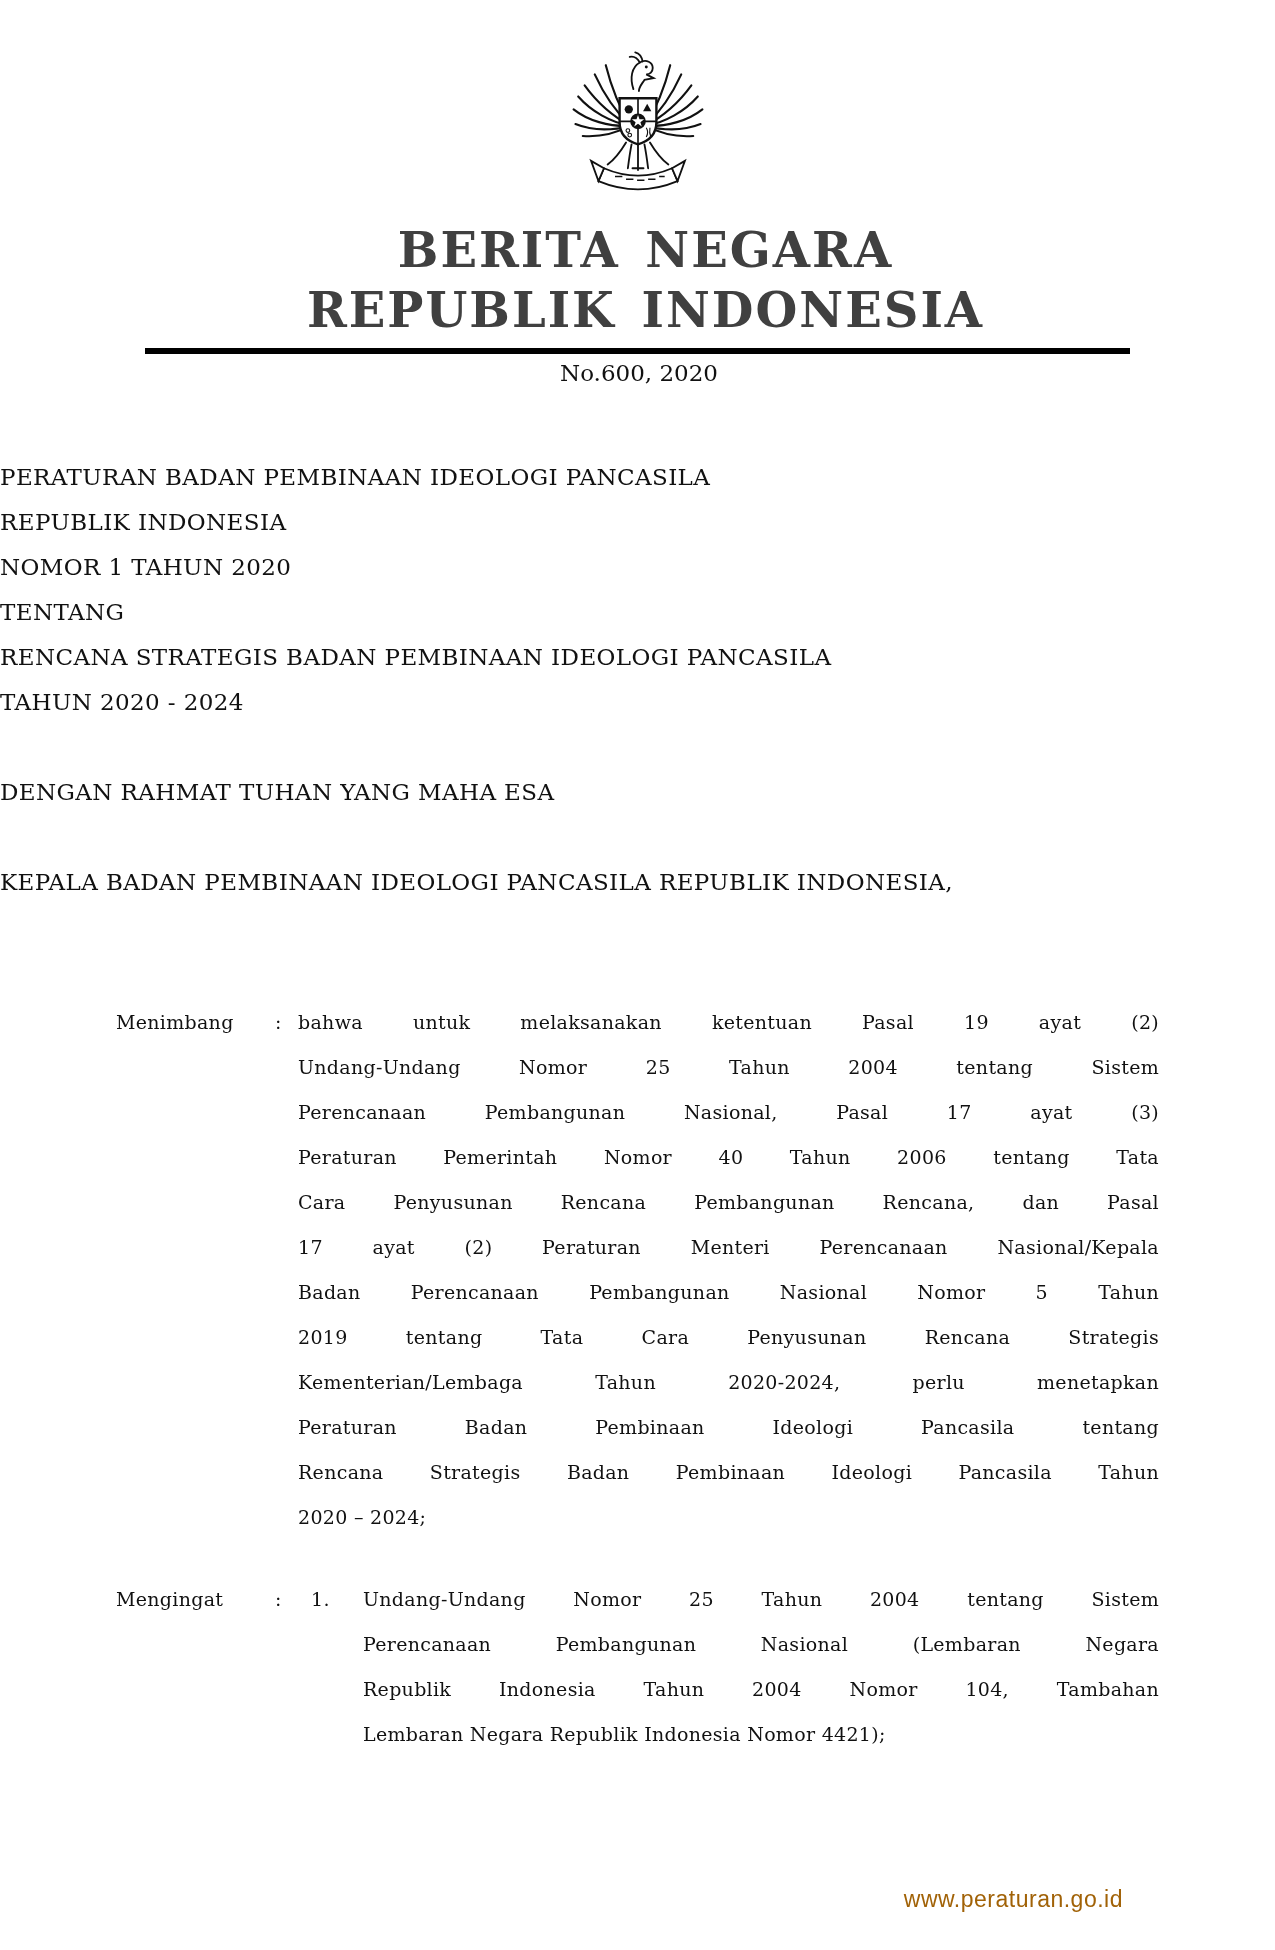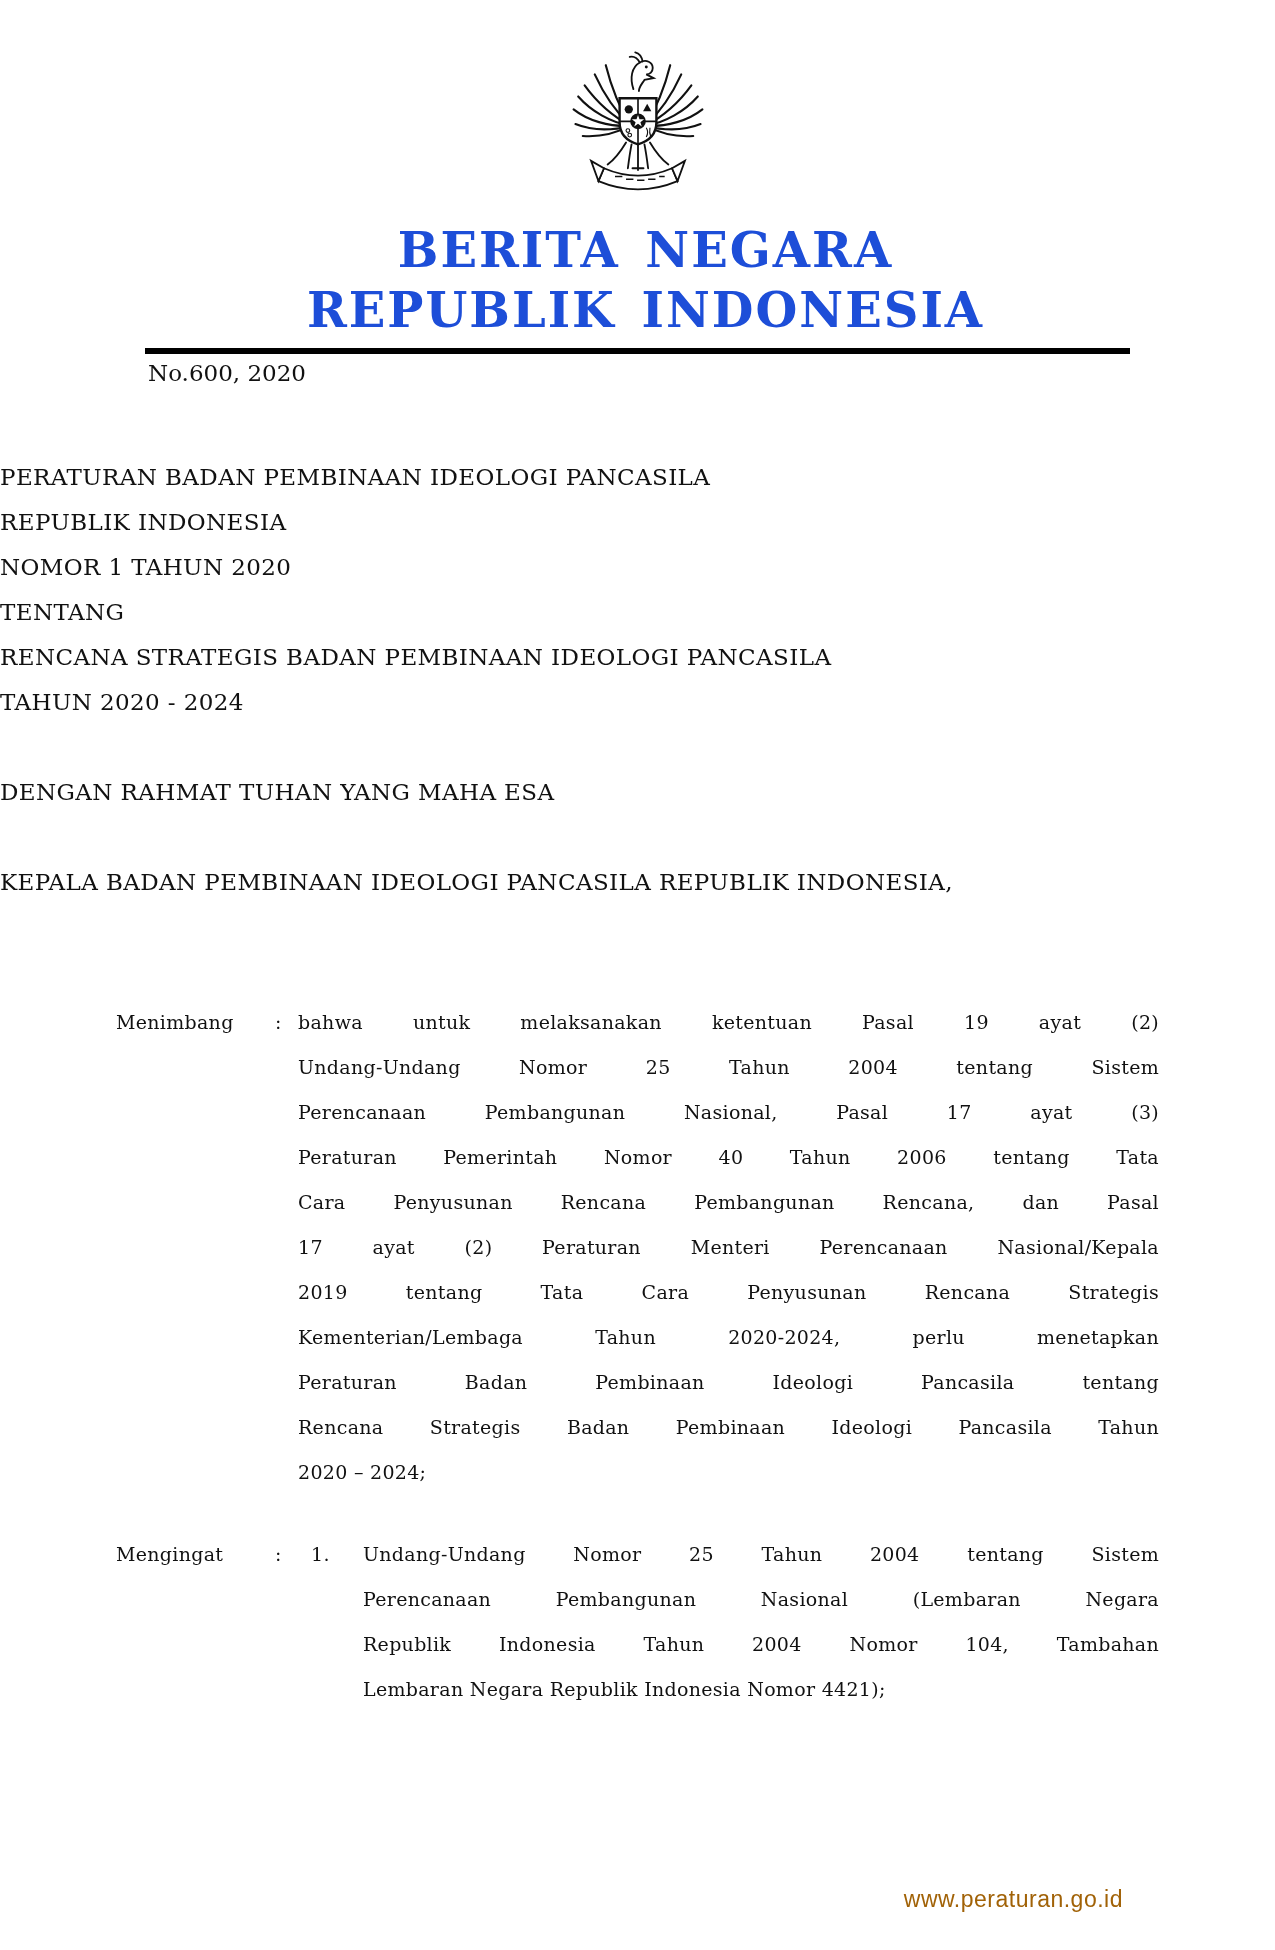--- a/index.html
+++ b/index.html
@@ -16,31 +16,31 @@
   .emblem-wrap svg { display: inline-block; }
 
   .gazette-title {
     margin: 20px 0 0 16px;
     text-align: center;
     font-size: 48px;
     line-height: 60px;
     font-weight: 700;
     letter-spacing: 2px;
     word-spacing: 7px;
-    color: #1d4ed8;
+    color: #404040;
   }
   .gazette-title .gt-line { display: block; }
 
   .rule {
     margin: 8px 145px 0 145px;
     border-top: 6px solid #000000;
   }
   .masthead-row {
     display: flex;
-    justify-content: flex-start;
+    justify-content: center;
     margin: 3px 145px 0 148px;
     font-size: 23px;
     line-height: 32px;
   }
   .masthead-row .subject { margin-right: 64px; }
 
   .title-block, .invocation, .official {
     font-size: 23px;
     line-height: 45px;
     letter-spacing: 0.4px;
@@ -156,20 +156,21 @@
     <div class="c-label">Menimbang</div>
     <div class="c-colon">:</div>
     <div class="c-body hang-lines">
 
     <div class="line">bahwa untuk melaksanakan ketentuan Pasal 19 ayat (2)</div>
         <div class="line">Undang-Undang Nomor 25 Tahun 2004 tentang Sistem</div>
         <div class="line">Perencanaan Pembangunan Nasional, Pasal 17 ayat (3)</div>
         <div class="line">Peraturan Pemerintah Nomor 40 Tahun 2006 tentang Tata</div>
         <div class="line">Cara Penyusunan Rencana Pembangunan Rencana, dan Pasal</div>
         <div class="line">17 ayat (2) Peraturan Menteri Perencanaan Nasional/Kepala</div>
+        <div class="line">Badan Perencanaan Pembangunan Nasional Nomor 5 Tahun</div>
         <div class="line">2019 tentang Tata Cara Penyusunan Rencana Strategis</div>
         <div class="line">Kementerian/Lembaga Tahun 2020-2024, perlu menetapkan</div>
         <div class="line">Peraturan Badan Pembinaan Ideologi Pancasila tentang</div>
         <div class="line">Rencana Strategis Badan Pembinaan Ideologi Pancasila Tahun</div>
         <div class="line">2020 – 2024;</div>
       </div>
   </div>
 
   <div class="clause mengingat">
     <div class="c-label">Mengingat</div>

